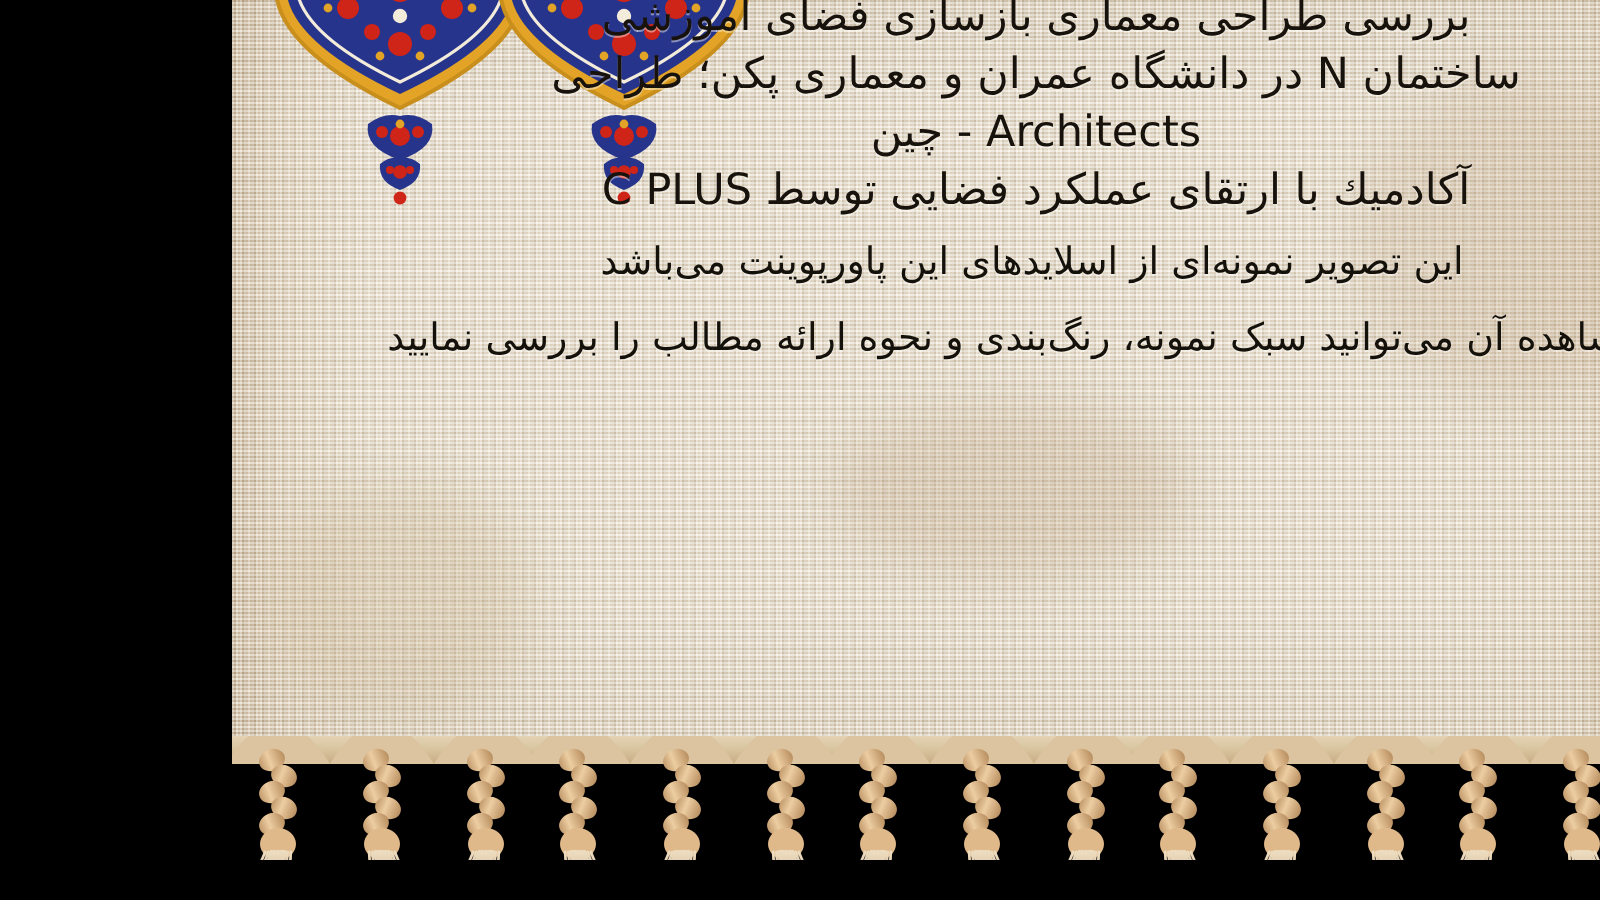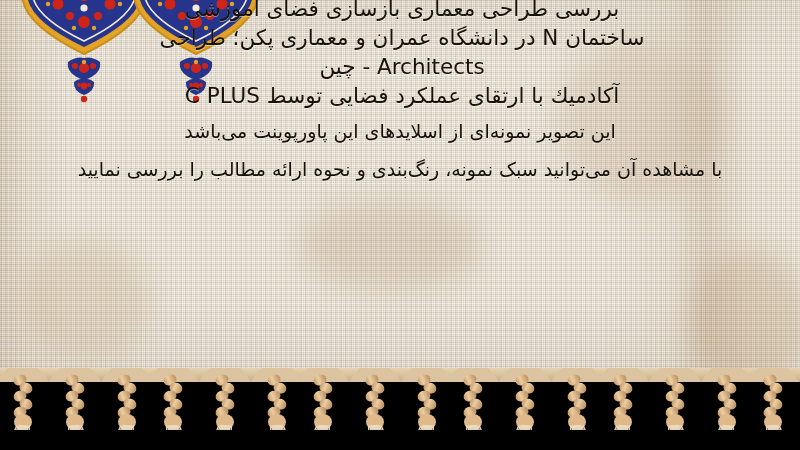--- a/index.html
+++ b/index.html
@@ -3,21 +3,21 @@
 <meta charset="utf-8">
 <title>Persian Carpet Slide</title>
 <style>
   html, body {
     margin: 0;
     padding: 0;
     background: #000;
   }
   #slide {
     position: relative;
-    width: 800px;
+    width: 684px;
     height: 450px;
     overflow: hidden;
     font-family: "DejaVu Sans", "Liberation Sans", sans-serif;
     background: #0a0603;
   }
 
   
   .carpet-field {
     position: absolute;
     left: 0; top: 0;

